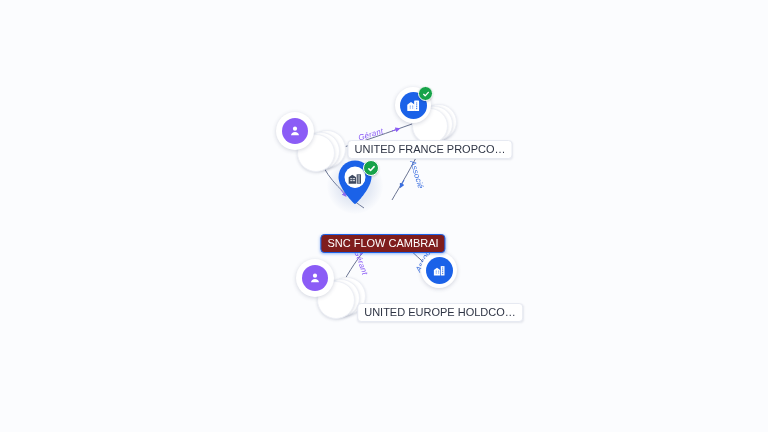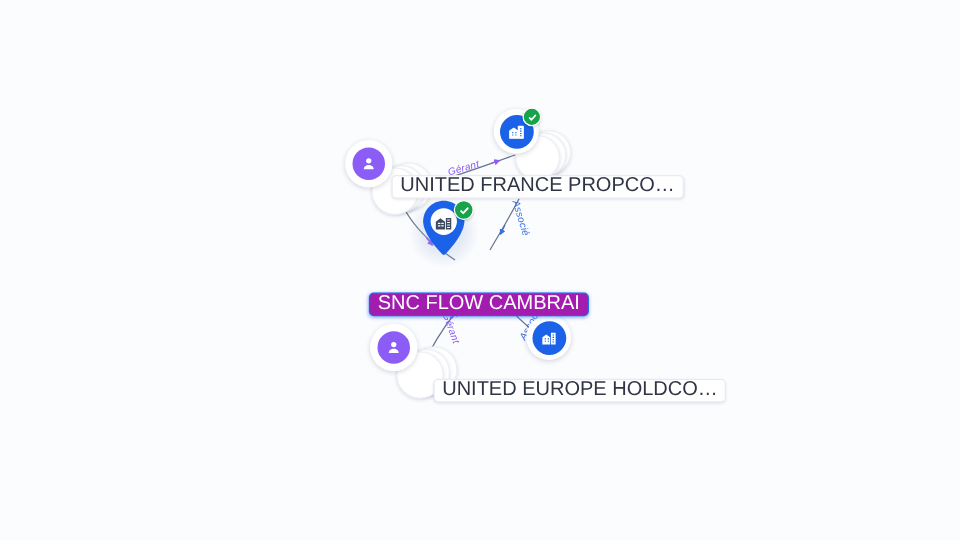--- a/index.html
+++ b/index.html
@@ -71,28 +71,28 @@
     box-shadow:0 1px 2px rgba(0,0,0,.18);
   }
 
   
   .lbl{
     position:absolute;transform:translate(-50%,0);
     background:#ffffff;
     border:1px solid #e7eaf2;
     border-radius:4px;
     padding:2px 6px 3px 6px;
-    font-size:16px;
+    font-size:11px;
     line-height:12px;
     color:#2f3545;
     white-space:nowrap;
     box-shadow:0 1px 2px rgba(40,50,90,.10);
   }
   .lbl.sel{
-    background:#a21caf;
+    background:#7f1d1d;
     border-color:#1b62e8;
     color:#ffffff;
     box-shadow:0 1px 3px rgba(27,98,232,.45);
   }
 
   
   .elbl{
     position:absolute;transform-origin:center center;
     font-size:8px;font-style:italic;
     white-space:nowrap;
@@ -239,14 +239,14 @@
         </svg>
       </div>
     </div>
   </div>
 
 </div>
 
 <div class="layer">
   <div class="lbl" style="left:430px;top:140px">UNITED FRANCE PROPCO…</div>
   <div class="lbl sel" style="left:383px;top:234px">SNC FLOW CAMBRAI</div>
-  <div class="lbl" style="left:464px;top:303px">UNITED EUROPE HOLDCO…</div>
+  <div class="lbl" style="left:440px;top:303px">UNITED EUROPE HOLDCO…</div>
 </div>
 
 </body></html>

